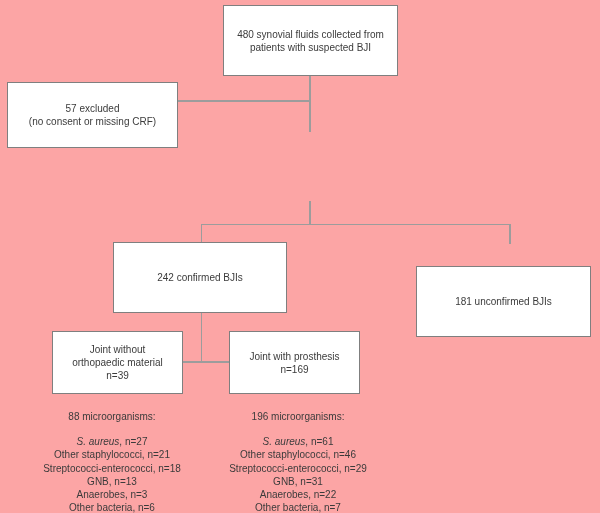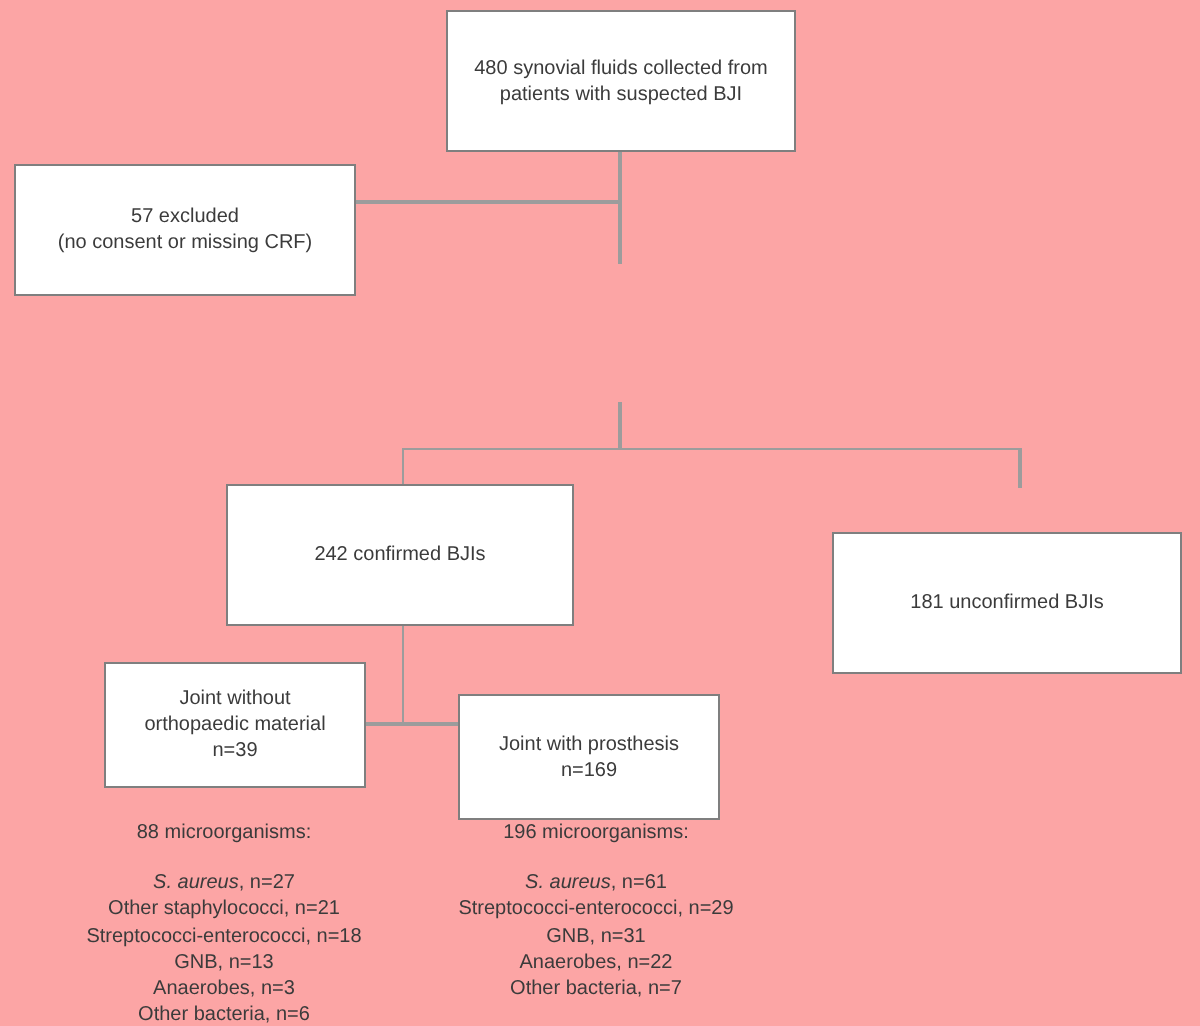--- a/index.html
+++ b/index.html
@@ -42,21 +42,21 @@
   .list-item { line-height: 13.3px; white-space: nowrap; }
   .list-item i { font-style: italic; text-align: center; }
 
   
   .box-collected   { left: 223px; top: 5px;   width: 175px; height: 71px; }
   .box-excluded    { left: 7px;   top: 82px;  width: 171px; height: 66px; }
   .box-included    { left: 223px; top: 131px; width: 175px; height: 71px; }
   .box-confirmed   { left: 113px; top: 242px; width: 174px; height: 71px; }
   .box-unconfirmed { left: 416px; top: 242px; width: 175px; height: 71px; margin-top: 24px; }
   .box-native      { left: 52px;  top: 331px; width: 131px; height: 63px; }
-  .box-prosthesis  { left: 229px; top: 331px; width: 131px; height: 63px; margin-top: 16px; }
+  .box-prosthesis  { left: 229px; top: 331px; width: 131px; height: 63px; }
 
   
   .v-collected-included { left: 309px;   top: 74px;    width: 1.5px;  height: 58px; }
   .h-excluded           { left: 177px;   top: 100px;   width: 133px;  height: 1.5px; }
   .v-included-split     { left: 309px;   top: 201px;   width: 1.5px;  height: 24px; }
   .h-split              { left: 200.5px; top: 223.5px; width: 310px;  height: 1.5px; }
   .v-split-confirmed    { left: 200.5px; top: 223.5px; width: 1.5px;  height: 20px; }
   .v-split-unconfirmed  { left: 509px;   top: 223.5px; width: 1.5px;  height: 20px; }
   .v-confirmed-joints   { left: 200.5px; top: 312px;   width: 1.5px;  height: 50.5px; }
   .h-joints             { left: 182px;   top: 361px;   width: 48px;   height: 1.5px; }
@@ -115,19 +115,20 @@
     <div class="list-item"><i></i><span>Other staphylococci, n=21</span></div>
     <div class="list-item"><i></i><span>Streptococci-enterococci, n=18</span></div>
     <div class="list-item"><i></i><span>GNB, n=13</span></div>
     <div class="list-item"><i></i><span>Anaerobes, n=3</span></div>
     <div class="list-item"><i></i><span>Other bacteria, n=6</span></div>
   </div>
 
   <div class="list list-prosthesis">
     <div class="list-heading">196 microorganisms:</div>
     <div class="list-item"><i>S. aureus</i><span>, n=61</span></div>
+    <div class="list-item"><i></i><span>Other staphylococci, n=46</span></div>
     <div class="list-item"><i></i><span>Streptococci-enterococci, n=29</span></div>
     <div class="list-item"><i></i><span>GNB, n=31</span></div>
     <div class="list-item"><i></i><span>Anaerobes, n=22</span></div>
     <div class="list-item"><i></i><span>Other bacteria, n=7</span></div>
   </div>
 
 </div>
 
 </body></html>

